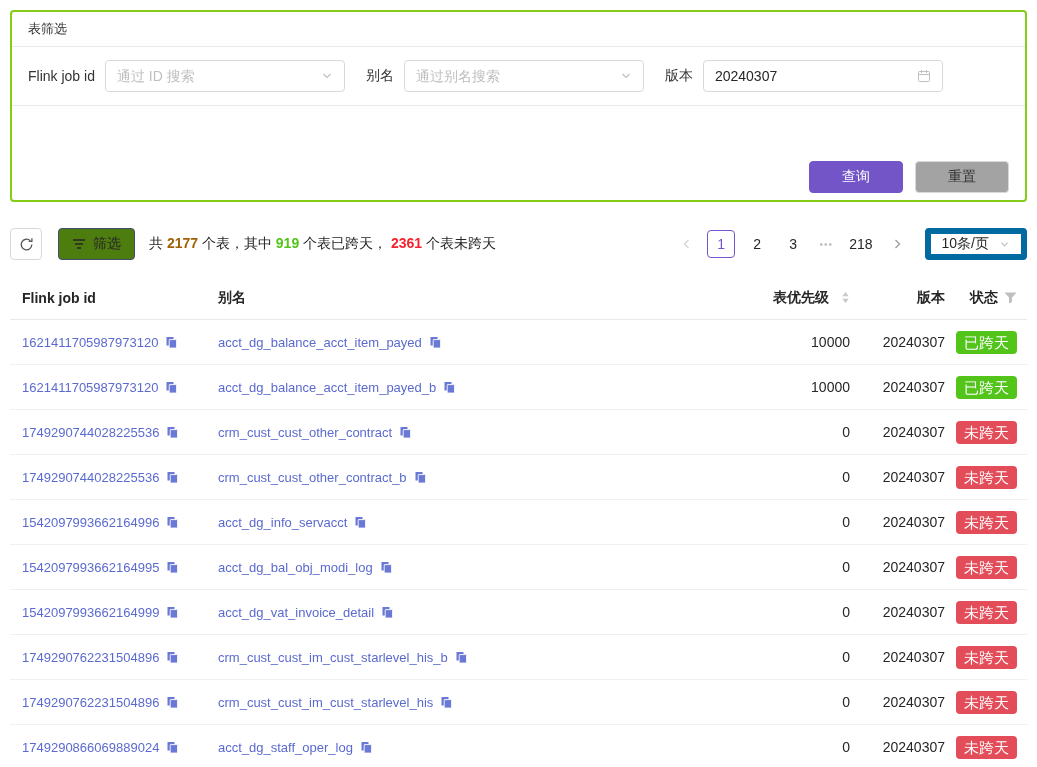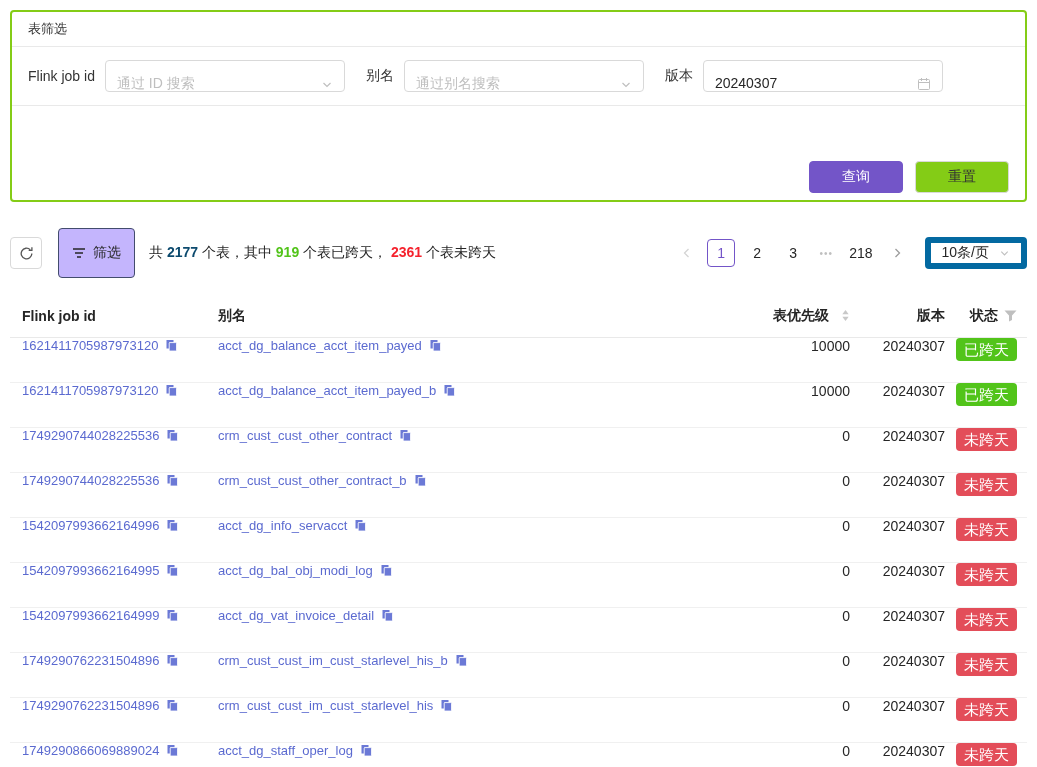--- a/index.html
+++ b/index.html
@@ -10,57 +10,57 @@
     font-size: 14px; color: #262626;
   }
   
   .filter-card { margin: 10px 10px 0; border: 2px solid #84cc16; border-radius: 4px; background:#fff; }
   .filter-card-title { padding: 8px 16px; font-size: 13px; color: #333; border-bottom: 1px solid #e9e9e9; }
   .filter-row { display: flex; align-items: center; padding: 13px 16px; }
   .f-field { display: flex; align-items: center; margin-right: 21px; }
   .f-label { margin-right: 10px; white-space: nowrap; color: #333; }
   .select-box, .input-box {
     width: 240px; height: 32px; border: 1px solid #d9d9d9; border-radius: 4px;
-    display: flex; align-items: flex-end; padding: 0 11px; background: #fff; cursor: pointer;
+    display: flex; align-items: center; padding: 0 11px; background: #fff; cursor: pointer;
   }
   .select-box input, .input-box input {
     border: none; outline: none; flex: 1; min-width: 0; background: transparent;
     font-family: inherit; font-size: 14px; color: #262626;
   }
   input::placeholder { color: #bfbfbf; }
   .actions-row { display: flex; justify-content: flex-end; gap: 12px; padding: 7px 16px; border-top: 1px solid #e9e9e9; }
   .btn { height: 32px; padding: 0 32px; border-radius: 4px; font-size: 14px; font-family: inherit;
          display: inline-flex; align-items: center; cursor: pointer; border: 1px solid transparent; margin-top: 48px; }
   .btn-primary { background: #7355c8; border-color: #7355c8; color: #fff; }
-  .btn-default { background: #84cc16; border-color: #d9d9d9; color: #333; }
+  .btn-default { background: #a3a3a3; border-color: #d9d9d9; color: #333; }
   
   .toolbar { display: flex; align-items: center; margin: 26px 10px 0; }
   .icon-btn { width: 32px; height: 32px; border: 1px solid #d9d9d9; border-radius: 4px;
               display: flex; align-items: center; justify-content: center; background: #fff; cursor: pointer; }
-  .filter-btn { height: 50px; margin-left: 16px; padding: 0 13px; border: 1px solid #434c6d; border-radius: 4px;
-                display: flex; align-items: center; gap: 7px; background: #c4b5fd; cursor: pointer; color: #262626; }
+  .filter-btn { height: 32px; margin-left: 16px; padding: 0 13px; border: 1px solid #434c6d; border-radius: 4px;
+                display: flex; align-items: center; gap: 7px; background: #4d7c0f; cursor: pointer; color: #262626; }
   .summary { margin-left: 14px; white-space: nowrap; }
   .num { font-weight: 700; }
-  .num-blue { color: #0c4a6e; }
+  .num-blue { color: #a16207; }
   .num-green { color: #52c41a; }
   .num-red { color: #f5222d; }
   
   .pagination { display: flex; align-items: center; gap: 8px; }
   .toolbar .pagination { margin-left: auto; }
   .pg-btn { width: 24px; height: 28px; display: flex; align-items: center; justify-content: center; cursor: pointer; }
   .pg-item { min-width: 28px; height: 28px; padding: 0 4px; display: flex; align-items: center; justify-content: center;
              border-radius: 4px; cursor: pointer; color: #262626; background:#fff; }
   .pg-item.active { border: 1px solid #7355c8; color: #7355c8; }
   .pg-ellipsis { color: #bfbfbf; font-size: 10px; letter-spacing: 1px; min-width: 22px; text-align: center; }
   .page-size-select { height: 32px; border: 6px solid #0369a1; border-radius: 4px; margin-left: 8px;
                       display: flex; align-items: center; gap: 10px; padding: 0 11px; cursor: pointer; background:#fff; }
   
   .table { margin: 16px 10px 0; }
   .thead { display: flex; align-items: center; height: 44px; border-bottom: 1px solid #e9e9e9; font-weight: 700; }
-  .tr { display: flex; align-items: flex-start; height: 45px; border-bottom: 1px solid #f0f0f0; }
+  .tr { display: flex; align-items: center; height: 45px; border-bottom: 1px solid #f0f0f0; }
   .c1 { width: 208px; padding-left: 12px; }
   .c2 { width: 482px; }
   .c3 { width: 150px; display: flex; align-items: center; justify-content: flex-end; gap: 12px; }
   .c4 { width: 95px; text-align: right; }
   .c5 { flex: 1; display: flex; align-items: center; justify-content: flex-end; gap: 6px; padding-right: 10px; }
   .cell-with-copy { display: flex; align-items: center; gap: 7px; }
   .link { color: #5b6ad0; font-size: 13px; text-decoration: none; cursor: pointer; }
   .copy-icon { display: inline-flex; cursor: pointer; }
   .badge { display: inline-block; padding: 4px 8px; border-radius: 4px; font-size: 15px; line-height: 1; color: #fff; }
   .badge.success { background: #52c41a; }

